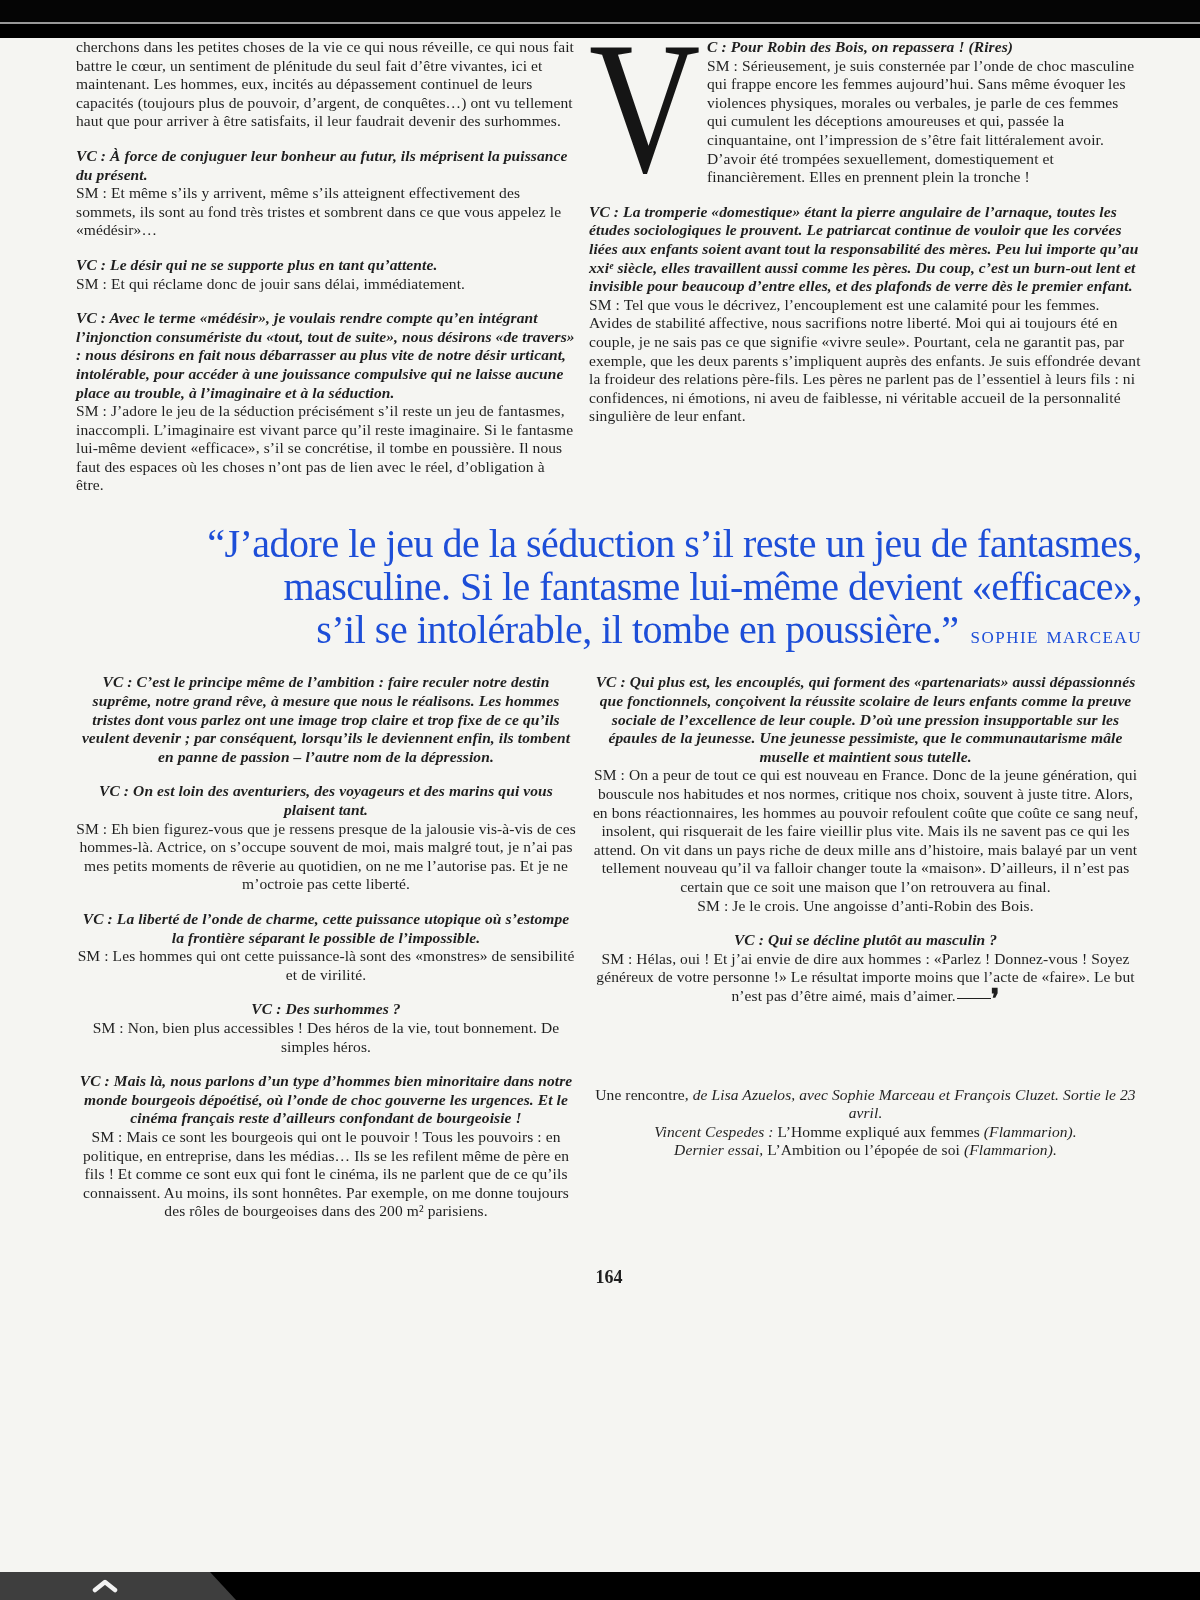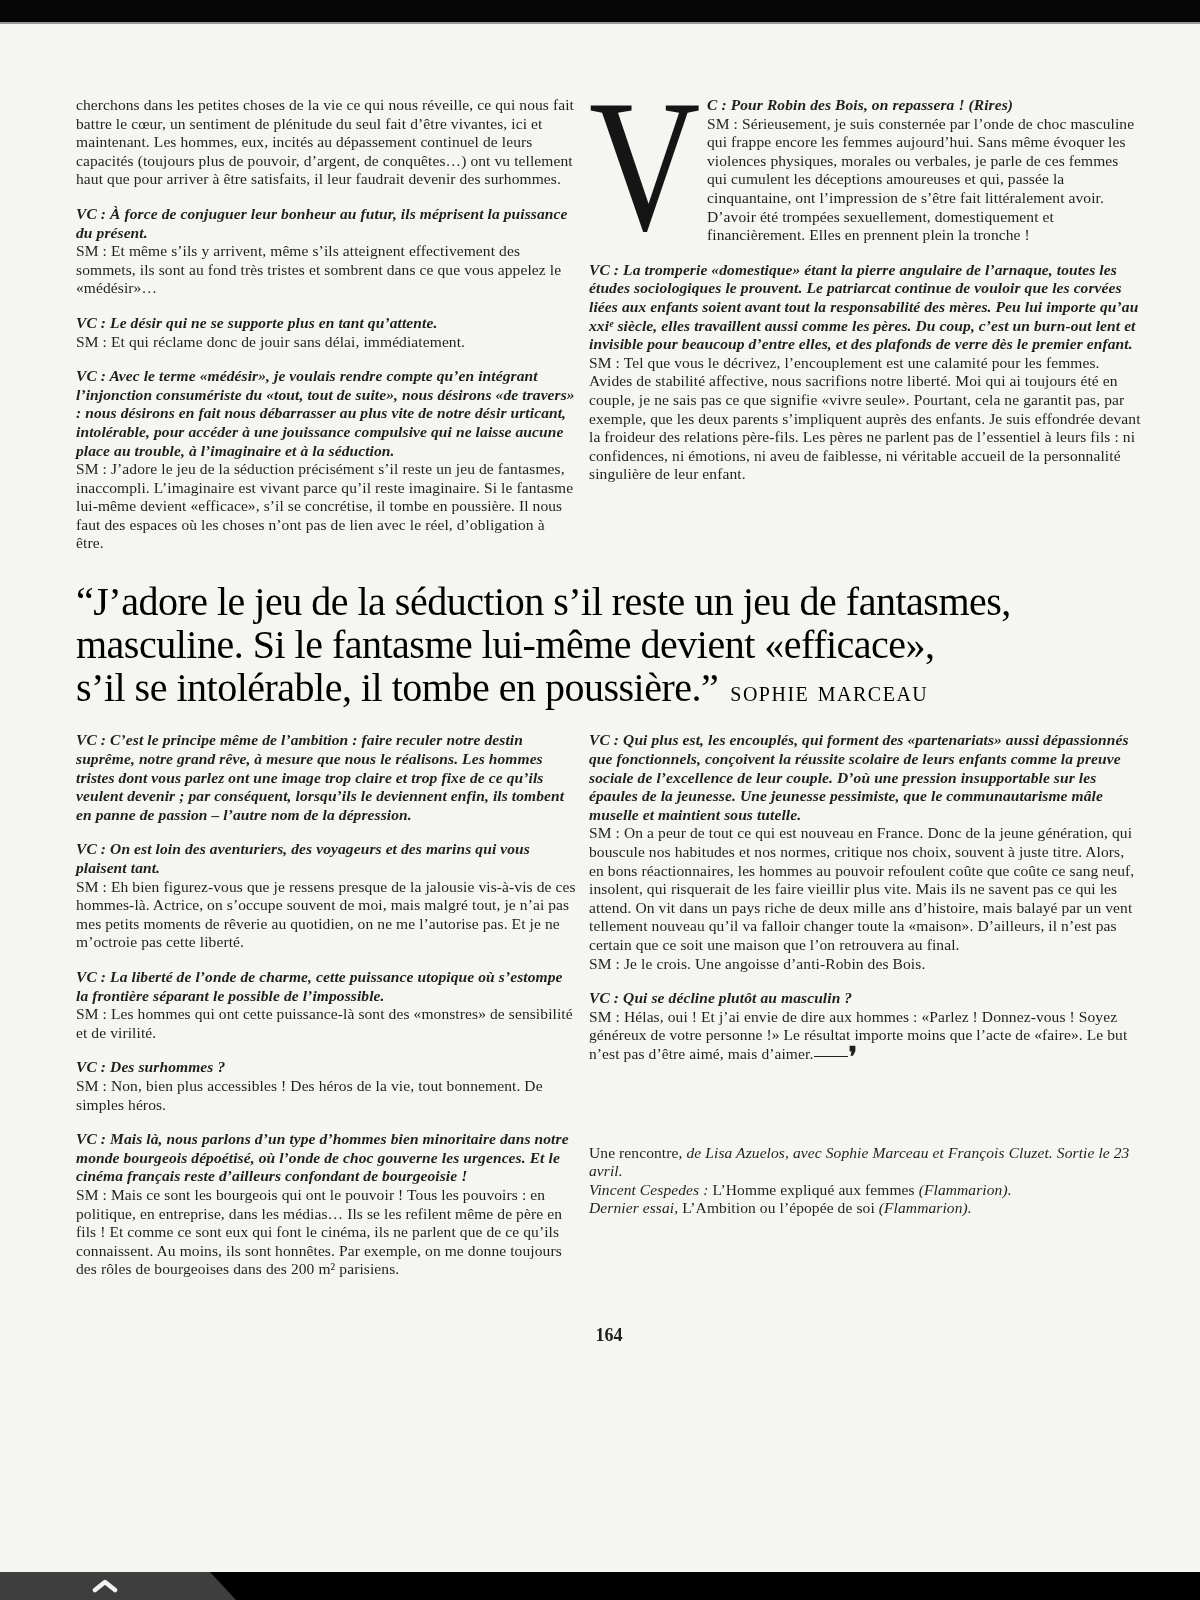--- a/index.html
+++ b/index.html
@@ -4,50 +4,50 @@
 <style>
   html,body{margin:0;padding:0;}
   body{
     width:1200px;height:1600px;overflow:hidden;background:#000;
     font-family:"Liberation Serif","DejaVu Serif",serif;
   }
   .screen{position:relative;width:1200px;height:1600px;background:#000;}
   .topbar{height:22px;background:#050505;border-bottom:2px solid #989898;}
   .page{
     height:1548px;background:#f5f5f2;box-sizing:border-box;
-    padding-top:72px;color:#1f1f1f;
+    color:#1f1f1f;margin-top:14px;
   }
   .content{padding:0 58px 0 76px;}
   .row{display:flex;gap:13px;}
   .col-left{width:500px;flex:none;}
   .col-right{width:553px;flex:none;}
   p{margin:0;font-size:15.5px;line-height:1.2;letter-spacing:0.1px;}
   .q{font-weight:bold;font-style:italic;}
   .gap{margin-top:16px;}
   
   .vc-first{overflow:visible;}
   .dropcap{
     float:left;width:108px;height:131px;overflow:visible;
     margin:2px 10px 0 0;
   }
   .dropcap span{
     display:block;font-size:188px;line-height:0.72;font-weight:400;
     transform:scaleX(0.82);transform-origin:0 0;color:#151515;
   }
   
   .pullquote{
-    margin:28px 0 0 0;text-align:left;color:#000000;
+    margin:28px 0 0 0;text-align:right;color:#1d4ed8;
     font-size:40px;line-height:1.07;letter-spacing:-0.5px;
   }
   .pullquote .ln{display:block;}
   .attribution{
     font-variant:small-caps;text-transform:lowercase;
-    font-size:28px;letter-spacing:1.5px;margin-left:12px;
+    font-size:24px;letter-spacing:1.5px;margin-left:12px;
   }
-  .row-bottom{margin-top:22px;}
+  .row-bottom{margin-top:22px;text-align:center;}
   
   .credits{margin-top:80px;font-size:15.5px;line-height:1.28;}
   .cb{font-weight:normal;}
   .ci{font-style:italic;}
   
   .endline{
     display:inline-block;width:34px;height:2px;
     border-bottom:1.6px solid #1f1f1f;vertical-align:2px;margin-left:1px;
   }
   .endmark{

